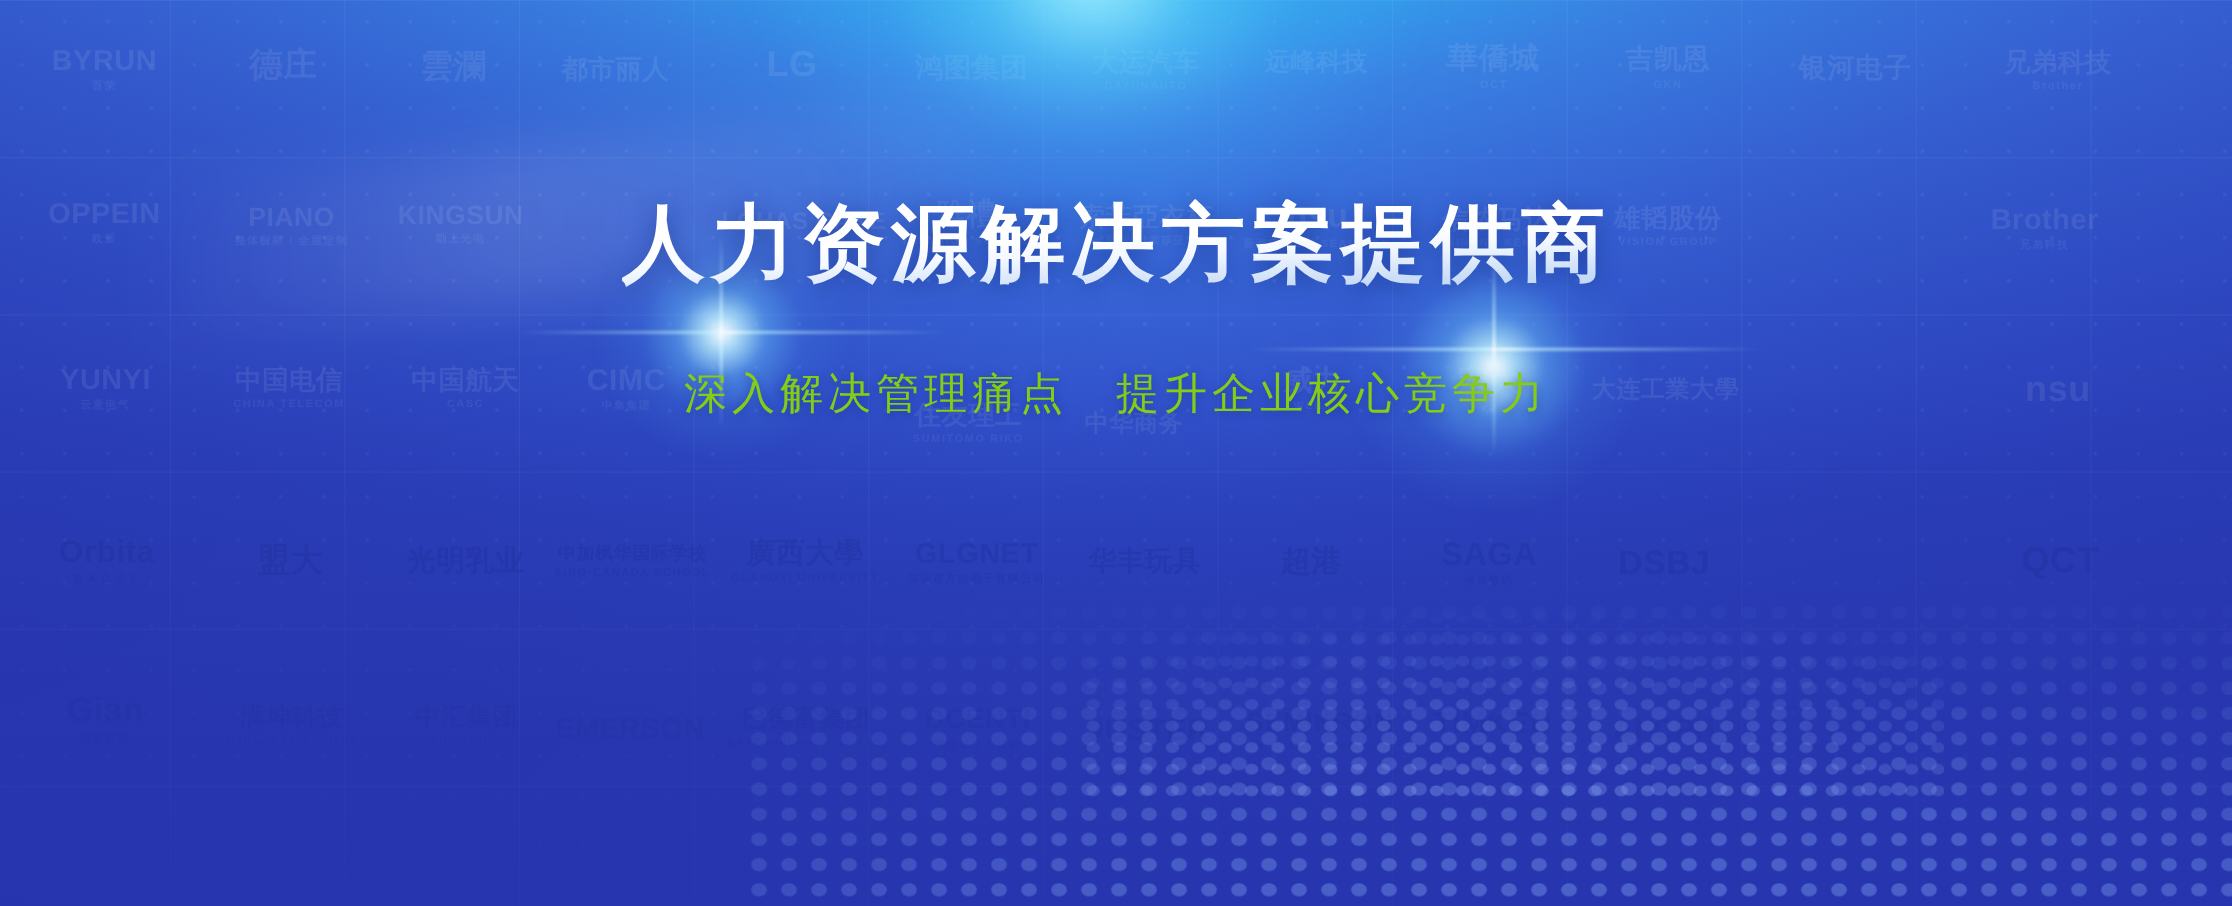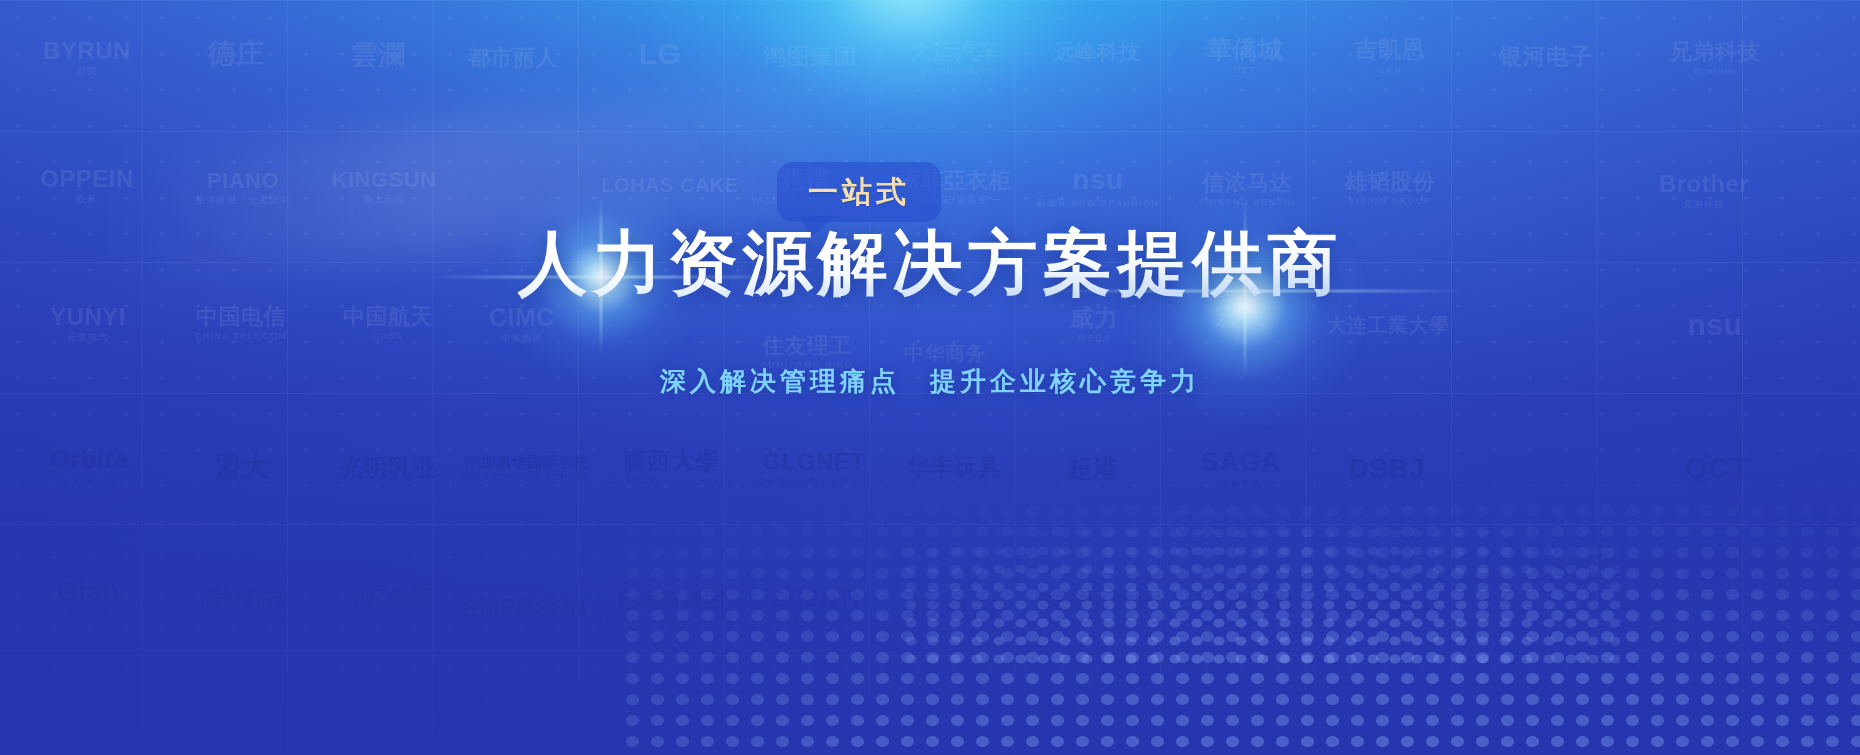--- a/index.html
+++ b/index.html
@@ -161,23 +161,23 @@
     background:linear-gradient(178deg,#ffffff 0%,#ffffff 42%,#f4f9ff 58%,#cfe0f8 82%,#b9d2f3 100%);
     -webkit-background-clip:text;background-clip:text;
     color:transparent;-webkit-text-fill-color:transparent;
     filter:drop-shadow(0 3px 10px rgba(10,30,110,.45));
     white-space:nowrap;
   }
 
   
   .subtitle{
     margin-top:16px;
-    font-size:26px;
-    font-weight:700;
-    color:#7dd3fc;
+    font-size:36px;
+    font-weight:400;
+    color:#84cc16;
     letter-spacing:4px;
     white-space:pre;
     text-shadow:0 2px 8px rgba(10,35,120,.40);
   }
 </style>
 </head>
 <body>
 
 <div id="stage">
 
@@ -390,23 +390,19 @@
   <div class="sheen"></div>
   <div class="flare flare-a"></div>
   <div class="flare flare-b"></div>
   <div class="streak streak-a"></div>
   <div class="streak streak-b"></div>
   <div class="streak-v streak-va"></div>
   <div class="streak-v streak-vb"></div>
 
   <div class="content">
 
-    <div class="badge-wrap">
-      <div class="badge">一站式</div>
-      <div class="badge-tail"></div>
-    </div>
 
     <h1 class="title">人力资源解决方案提供商</h1>
 
     <div class="subtitle">深入解决管理痛点　提升企业核心竞争力</div>
 
   </div>
 </div>
 
 </body></html>

